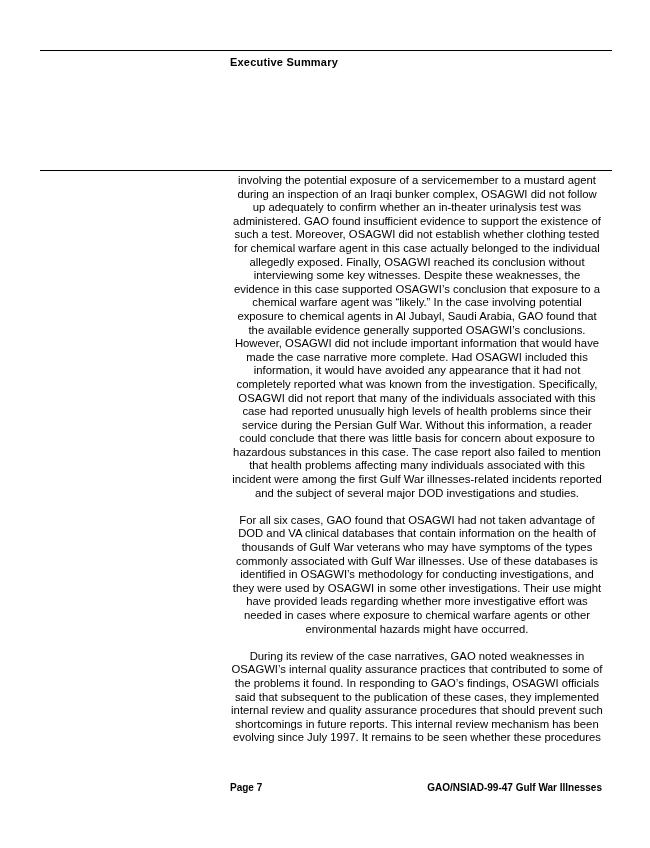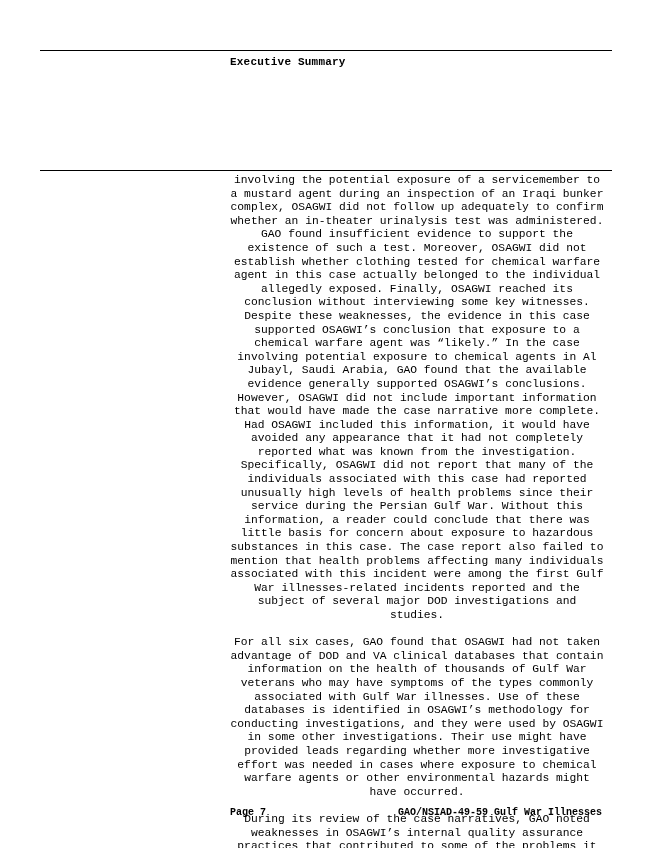--- a/index.html
+++ b/index.html
@@ -6,21 +6,21 @@
     margin: 0;
     padding: 0;
     background: #e8e8e8;
   }
   .page {
     position: relative;
     width: 650px;
     height: 848px;
     margin: 0 auto;
     background: #ffffff;
-    font-family: Liberation Mono, monospace;
+    font-family: Liberation Sans, sans-serif;
     color: #000000;
     overflow: hidden;
   }
   .rule {
     position: absolute;
     left: 40px;
     width: 572px;
     height: 0;
     border-top: 1px solid #000000;
   }
@@ -42,21 +42,21 @@
     font-size: 11.3px;
     line-height: 13.6px;
     text-align: center;
   }
   .body-col p {
     margin: 0 0 13.6px 0;
   }
   .footer {
     position: absolute;
     left: 230px;
-    top: 807px;
+    top: 782px;
     width: 372px;
     display: flex;
     justify-content: space-between;
     align-items: baseline;
     font-size: 10px;
     font-weight: bold;
   }
 </style>
 </head>
 <body>
@@ -70,16 +70,16 @@
   <div class="rule rule-mid"></div>
 
   <div class="body-col">
     <p>involving the potential exposure of a servicemember to a mustard agent during an inspection of an Iraqi bunker complex, OSAGWI did not follow up adequately to confirm whether an in-theater urinalysis test was administered. GAO found insufficient evidence to support the existence of such a test. Moreover, OSAGWI did not establish whether clothing tested for chemical warfare agent in this case actually belonged to the individual allegedly exposed. Finally, OSAGWI reached its conclusion without interviewing some key witnesses. Despite these weaknesses, the evidence in this case supported OSAGWI’s conclusion that exposure to a chemical warfare agent was “likely.” In the case involving potential exposure to chemical agents in Al Jubayl, Saudi Arabia, GAO found that the available evidence generally supported OSAGWI’s conclusions. However, OSAGWI did not include important information that would have made the case narrative more complete. Had OSAGWI included this information, it would have avoided any appearance that it had not completely reported what was known from the investigation. Specifically, OSAGWI did not report that many of the individuals associated with this case had reported unusually high levels of health problems since their service during the Persian Gulf War. Without this information, a reader could conclude that there was little basis for concern about exposure to hazardous substances in this case. The case report also failed to mention that health problems affecting many individuals associated with this incident were among the first Gulf War illnesses-related incidents reported and the subject of several major DOD investigations and studies.</p>
     <p>For all six cases, GAO found that OSAGWI had not taken advantage of DOD and VA clinical databases that contain information on the health of thousands of Gulf War veterans who may have symptoms of the types commonly associated with Gulf War illnesses. Use of these databases is identified in OSAGWI’s methodology for conducting investigations, and they were used by OSAGWI in some other investigations. Their use might have provided leads regarding whether more investigative effort was needed in cases where exposure to chemical warfare agents or other environmental hazards might have occurred.</p>
     <p>During its review of the case narratives, GAO noted weaknesses in OSAGWI’s internal quality assurance practices that contributed to some of the problems it found. In responding to GAO’s findings, OSAGWI officials said that subsequent to the publication of these cases, they implemented internal review and quality assurance procedures that should prevent such shortcomings in future reports. This internal review mechanism has been evolving since July 1997. It remains to be seen whether these procedures</p>
   </div>
 
   <div class="footer">
     <span>Page 7</span>
-    <span>GAO/NSIAD-49-59 Gulf War Illnesses</span>
+    <span>GAO/NSIAD-99-47 Gulf War Illnesses</span>
   </div>
 
 </div>
 
 </body></html>

